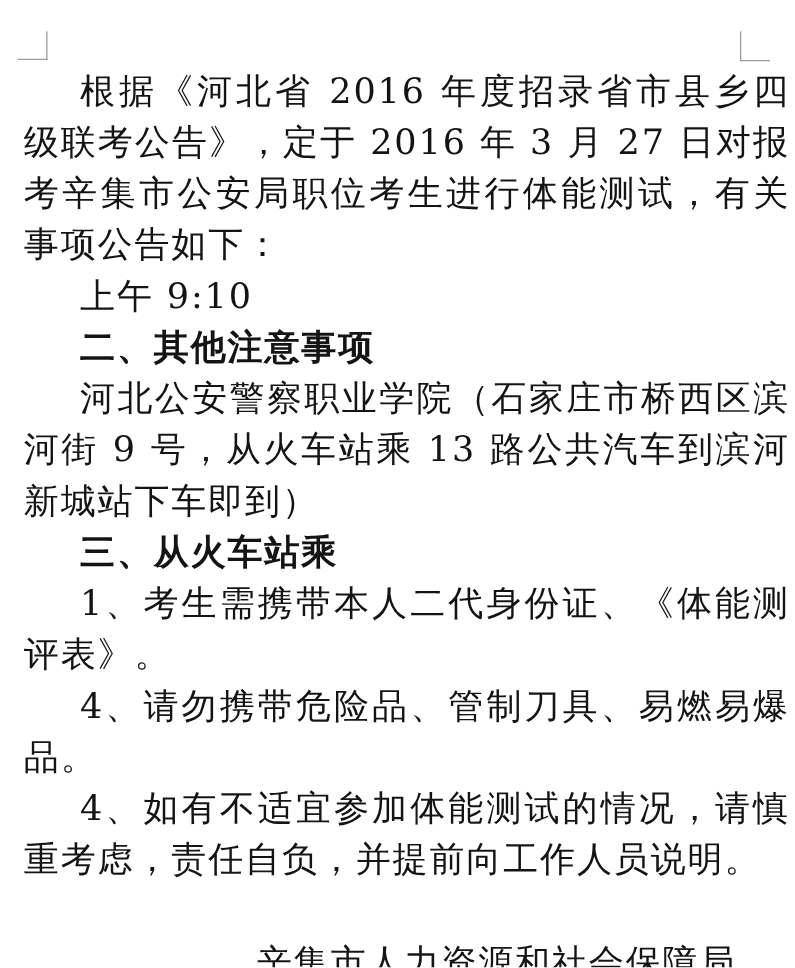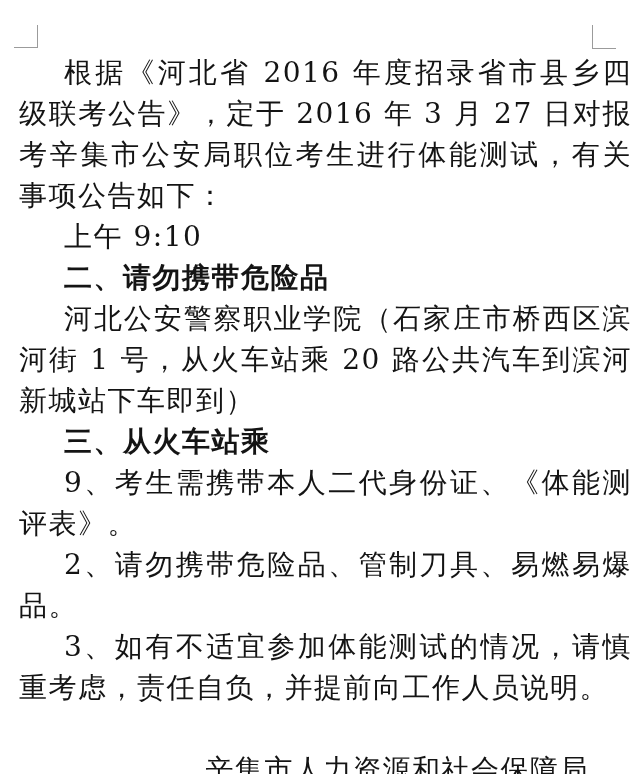--- a/index.html
+++ b/index.html
@@ -82,32 +82,32 @@
   <div class="crop crop-tl"></div>
   <div class="crop crop-tr"></div>
 
   <div class="content">
 
     <p class="para">根据《河北省 2016 年度招录省市县乡四级联考公告》，定于 2016 年 3 月 27 日对报考辛集市公安局职位考生进行体能测试，有关事项公告如下：</p>
 
 
     <p class="para">上午 9:10</p>
 
-    <p class="heading">二、请勿携带危险品</p>
+    <p class="heading">二、其他注意事项</p>
 
-    <p class="para">河北公安警察职业学院（石家庄市桥西区滨河街 1 号，从火车站乘 20 路公共汽车到滨河新城站下车即到）</p>
+    <p class="para">河北公安警察职业学院（石家庄市桥西区滨河街 9 号，从火车站乘 13 路公共汽车到滨河新城站下车即到）</p>
 
     <p class="heading">三、从火车站乘</p>
 
-    <p class="para">9、考生需携带本人二代身份证、《体能测评表》。</p>
+    <p class="para">1、考生需携带本人二代身份证、《体能测评表》。</p>
 
 
-    <p class="para">2、请勿携带危险品、管制刀具、易燃易爆品。</p>
+    <p class="para">4、请勿携带危险品、管制刀具、易燃易爆品。</p>
 
-    <p class="para">3、如有不适宜参加体能测试的情况，请慎重考虑，责任自负，并提前向工作人员说明。</p>
+    <p class="para">4、如有不适宜参加体能测试的情况，请慎重考虑，责任自负，并提前向工作人员说明。</p>
 
     <div class="spacer"></div>
 
     <div class="sig-block">
       <div class="sig-inner">
         <p class="sig-line">辛集市人力资源和社会保障局</p>
         <p class="date-line">2012 年 3 月 25 日</p>
       </div>
     </div>
 

